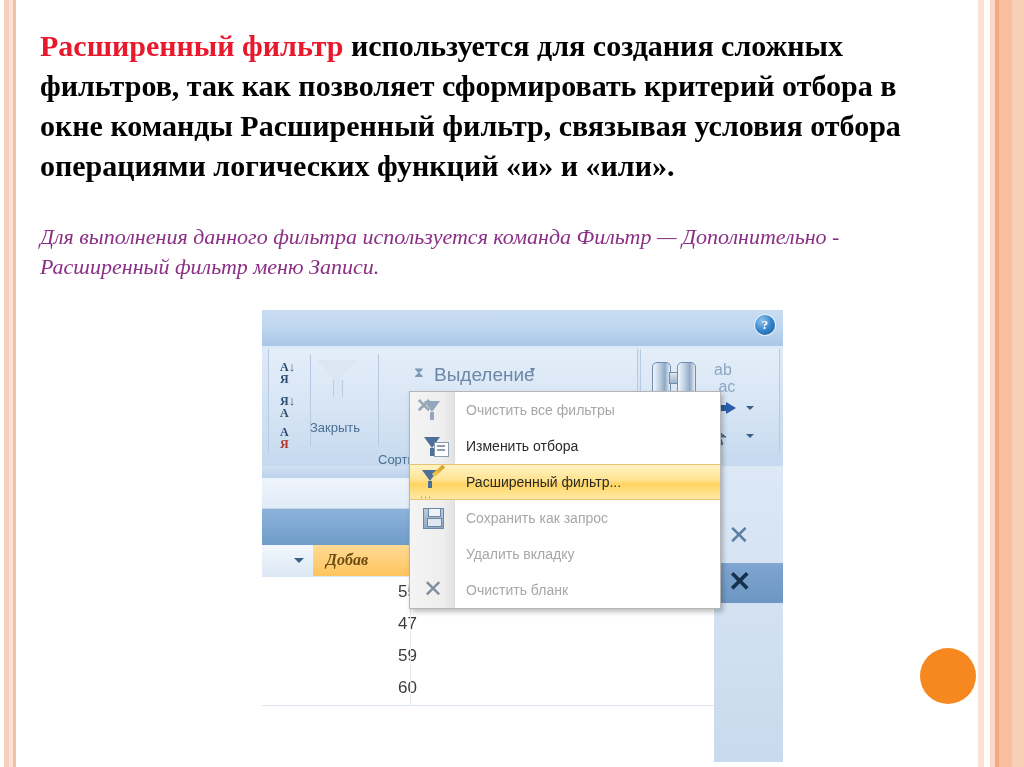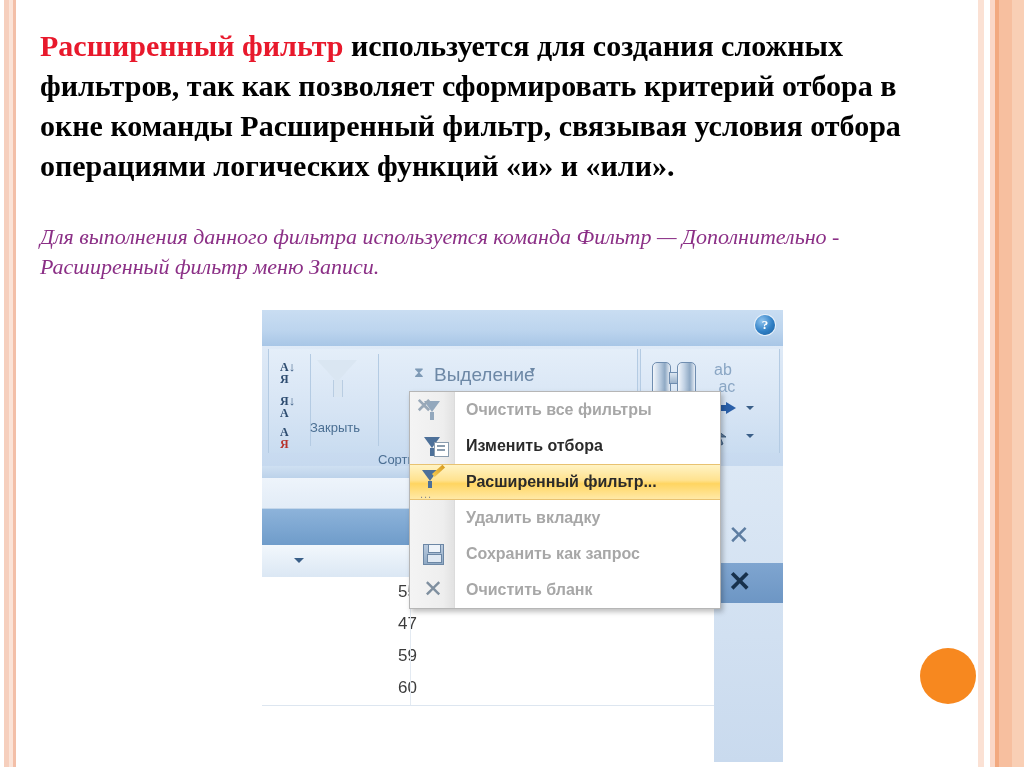--- a/index.html
+++ b/index.html
@@ -394,26 +394,25 @@
     border-bottom:1px solid #e8c271;
   }
   .menu-item .mi-icon {
     position: relative;
     width: 44px;
     height: 36px;
     flex: 0 0 44px;
     z-index: 2;
   }
   .menu-item .mi-label {
-    font-size: 16px;
+    font-size: 14px;
     font-family: "Liberation Sans", sans-serif;
     white-space: nowrap;
     padding-left: 12px;
     z-index: 2;
-    font-weight: bold;
   }
   .menu-item.disabled .mi-label { color: #a7a7a7; }
   .menu-item.enabled  .mi-label { color: #2a2a2a; }
   .menu-item.sel      .mi-label { color: #2a2a2a; }
 
   
   .ic-funnel {
     position:absolute; left:14px; top:9px;
     width:0;height:0;
     border-left:8px solid transparent;
@@ -571,20 +570,23 @@
   </div>
 
   <div class="sheet-area">
     <div class="sheet-strip1"></div>
     <div class="sheet-strip2"></div>
     <div class="sheet-tabbar"></div>
 
     <div class="sheet-hdr">
       <div class="hdr-caret"></div>
     </div>
+    <div class="hdr-cell-orange">
+      <span>Добав</span>
+    </div>
 
     <div class="sheet-row" style="top:111px;">
       <div class="val">55</div>
       <div class="vline"></div>
     </div>
     <div class="sheet-row" style="top:143px;">
       <div class="val">47</div>
       <div class="vline"></div>
     </div>
     <div class="sheet-row" style="top:175px;">
@@ -632,29 +634,29 @@
         <div class="ic-pencil">
             <div class="body"></div>
           </div>
         <div class="ic-dots">...</div>
       </div>
       <div class="mi-label">Расширенный фильтр...</div>
     </div>
 
 
     <div class="menu-item disabled">
-      <div class="mi-icon"></div>
-      <div class="mi-label">Удалить вкладку</div>
-    </div>
-
-    <div class="menu-item disabled">
       <div class="mi-icon">
         <div class="ic-disk"></div>
       </div>
       <div class="mi-label">Сохранить как запрос</div>
+    </div>
+
+    <div class="menu-item disabled">
+      <div class="mi-icon"></div>
+      <div class="mi-label">Удалить вкладку</div>
     </div>
 
     <div class="menu-item disabled">
       <div class="mi-icon">
         <div class="ic-bigx">✕</div>
       </div>
       <div class="mi-label">Очистить бланк</div>
     </div>
 
   </div>

